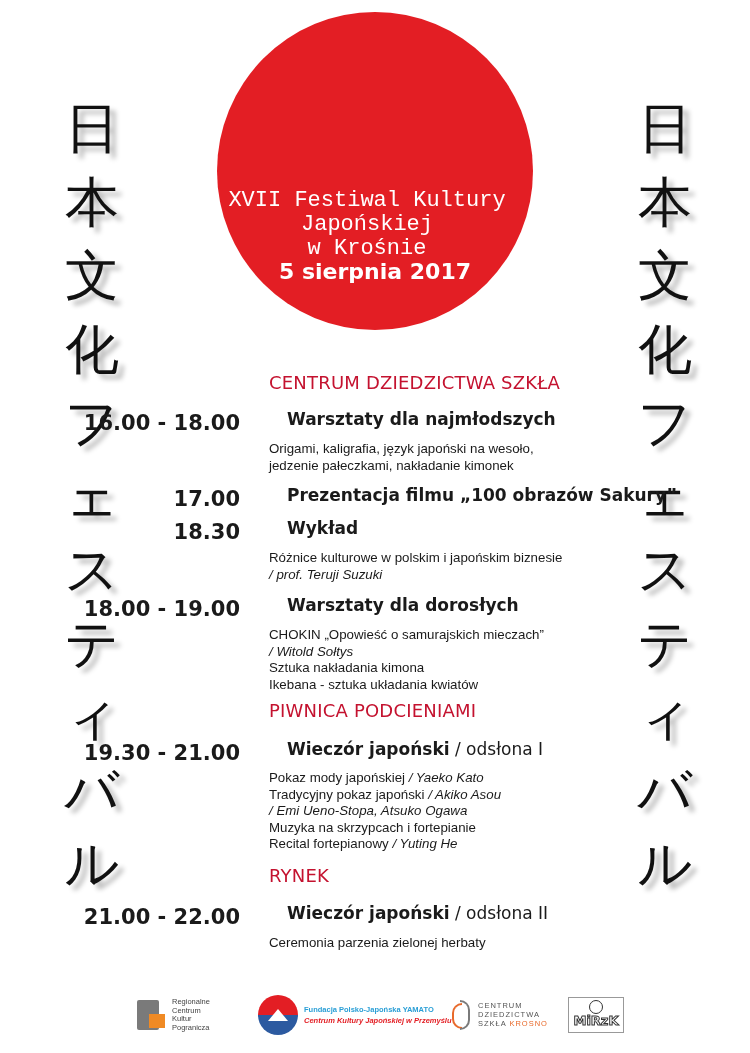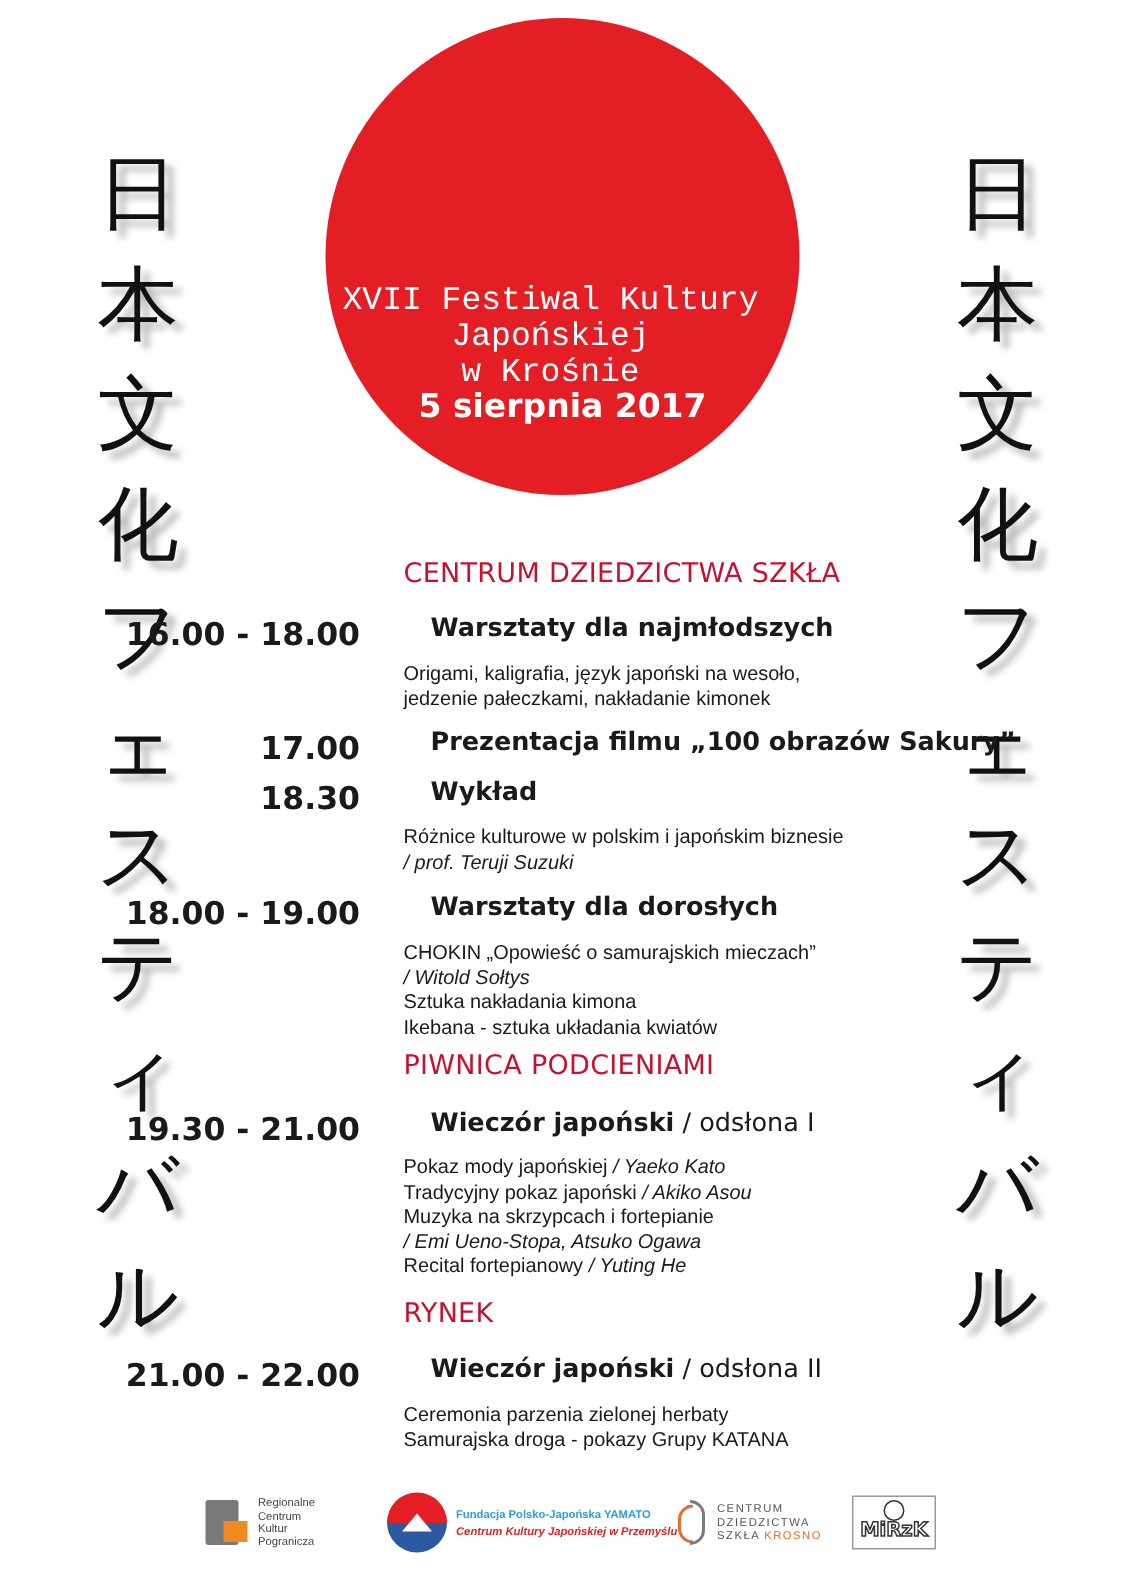--- a/index.html
+++ b/index.html
@@ -170,32 +170,31 @@
     <div>Ikebana - sztuka układania kwiatów</div>
   </div>
 
   <div class="venue" style="top:700px">PIWNICA PODCIENIAMI</div>
 
   <div class="time" style="top:741px">19.30 - 21.00</div>
   <div class="title" style="top:739px"><span>Wieczór japoński</span><span class="light"> / odsłona I</span></div>
   <div class="desc" style="top:770px">
     <div><span>Pokaz mody japońskiej </span><i>/ Yaeko Kato</i></div>
     <div><span>Tradycyjny pokaz japoński </span><i>/ Akiko Asou</i></div>
+    <div><i>/ Emi Ueno-Stopa, Atsuko Ogawa</i></div>
     <div>Muzyka na skrzypcach i fortepianie</div>
-    <div><i>/ Emi Ueno-Stopa, Atsuko Ogawa</i></div>
     <div><span>Recital fortepianowy </span><i>/ Yuting He</i></div>
   </div>
 
   <div class="venue" style="top:865px">RYNEK</div>
 
   <div class="time" style="top:905px">21.00 - 22.00</div>
   <div class="title" style="top:903px"><span>Wieczór japoński</span><span class="light"> / odsłona II</span></div>
   <div class="desc" style="top:935px">
     <div>Ceremonia parzenia zielonej herbaty</div>
-    <div>Samurajska droga - pokazy Grupy KATANA</div>
   </div>
 </div>
 
 <div class="logos">
   <div class="logo rckp">
     <div class="mark">
         <div class="g"></div>
         <div class="o"></div>
       </div>
     <div class="txt">

